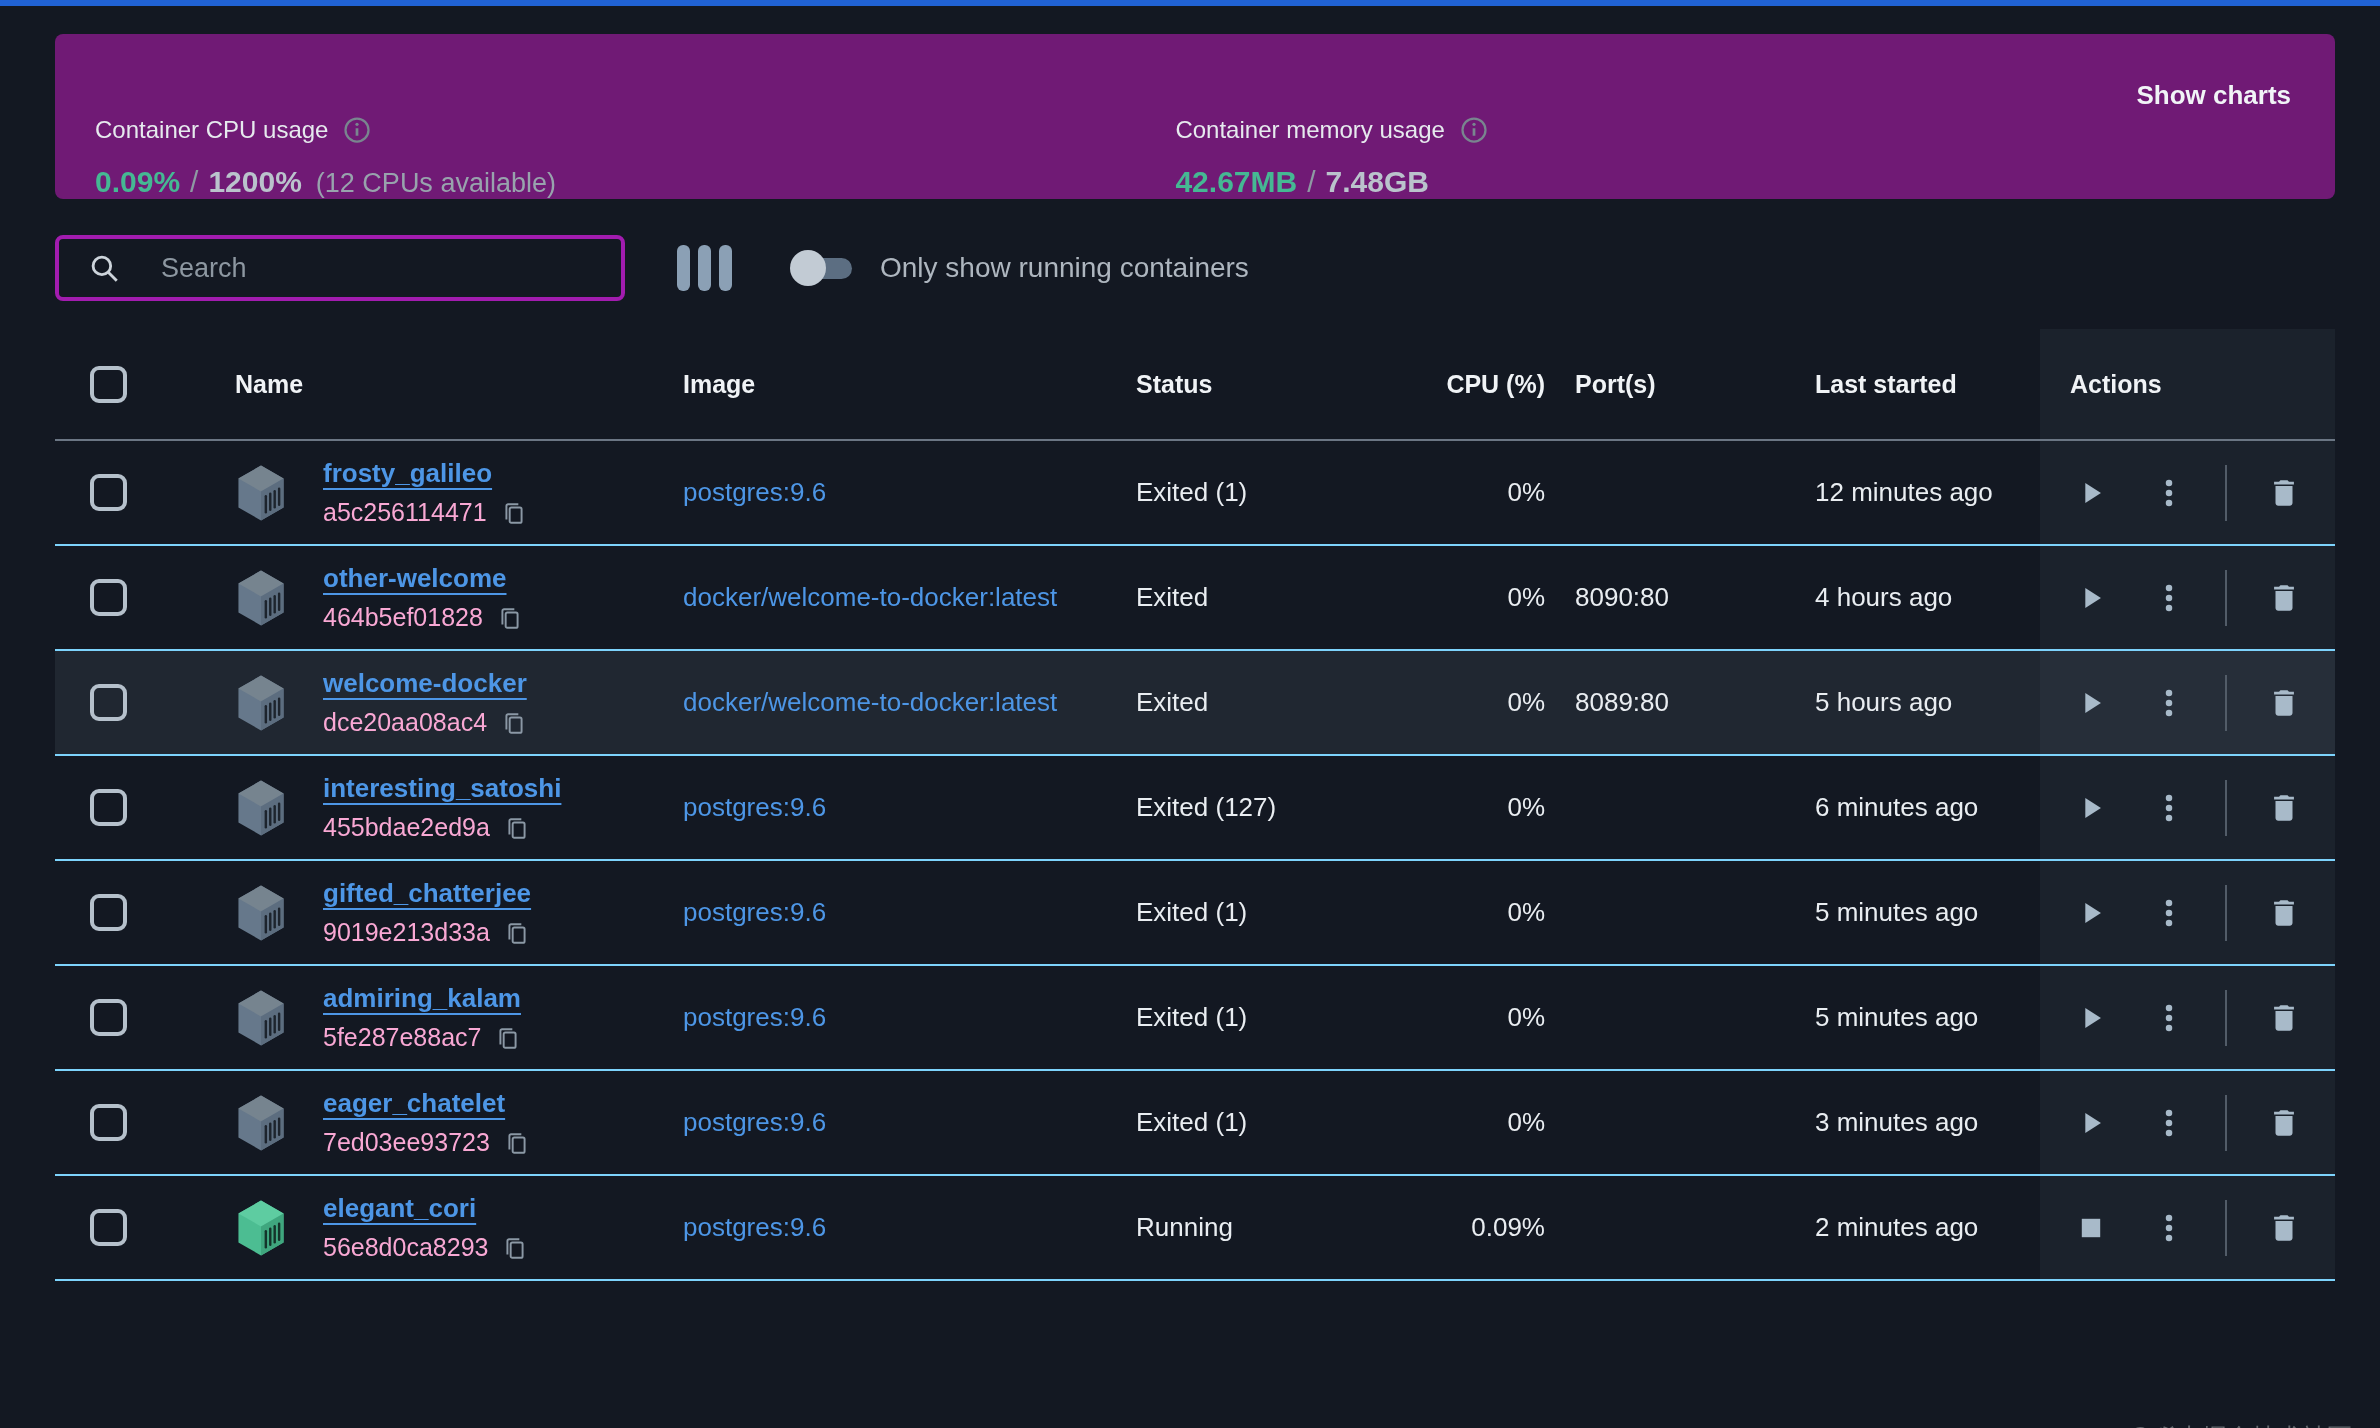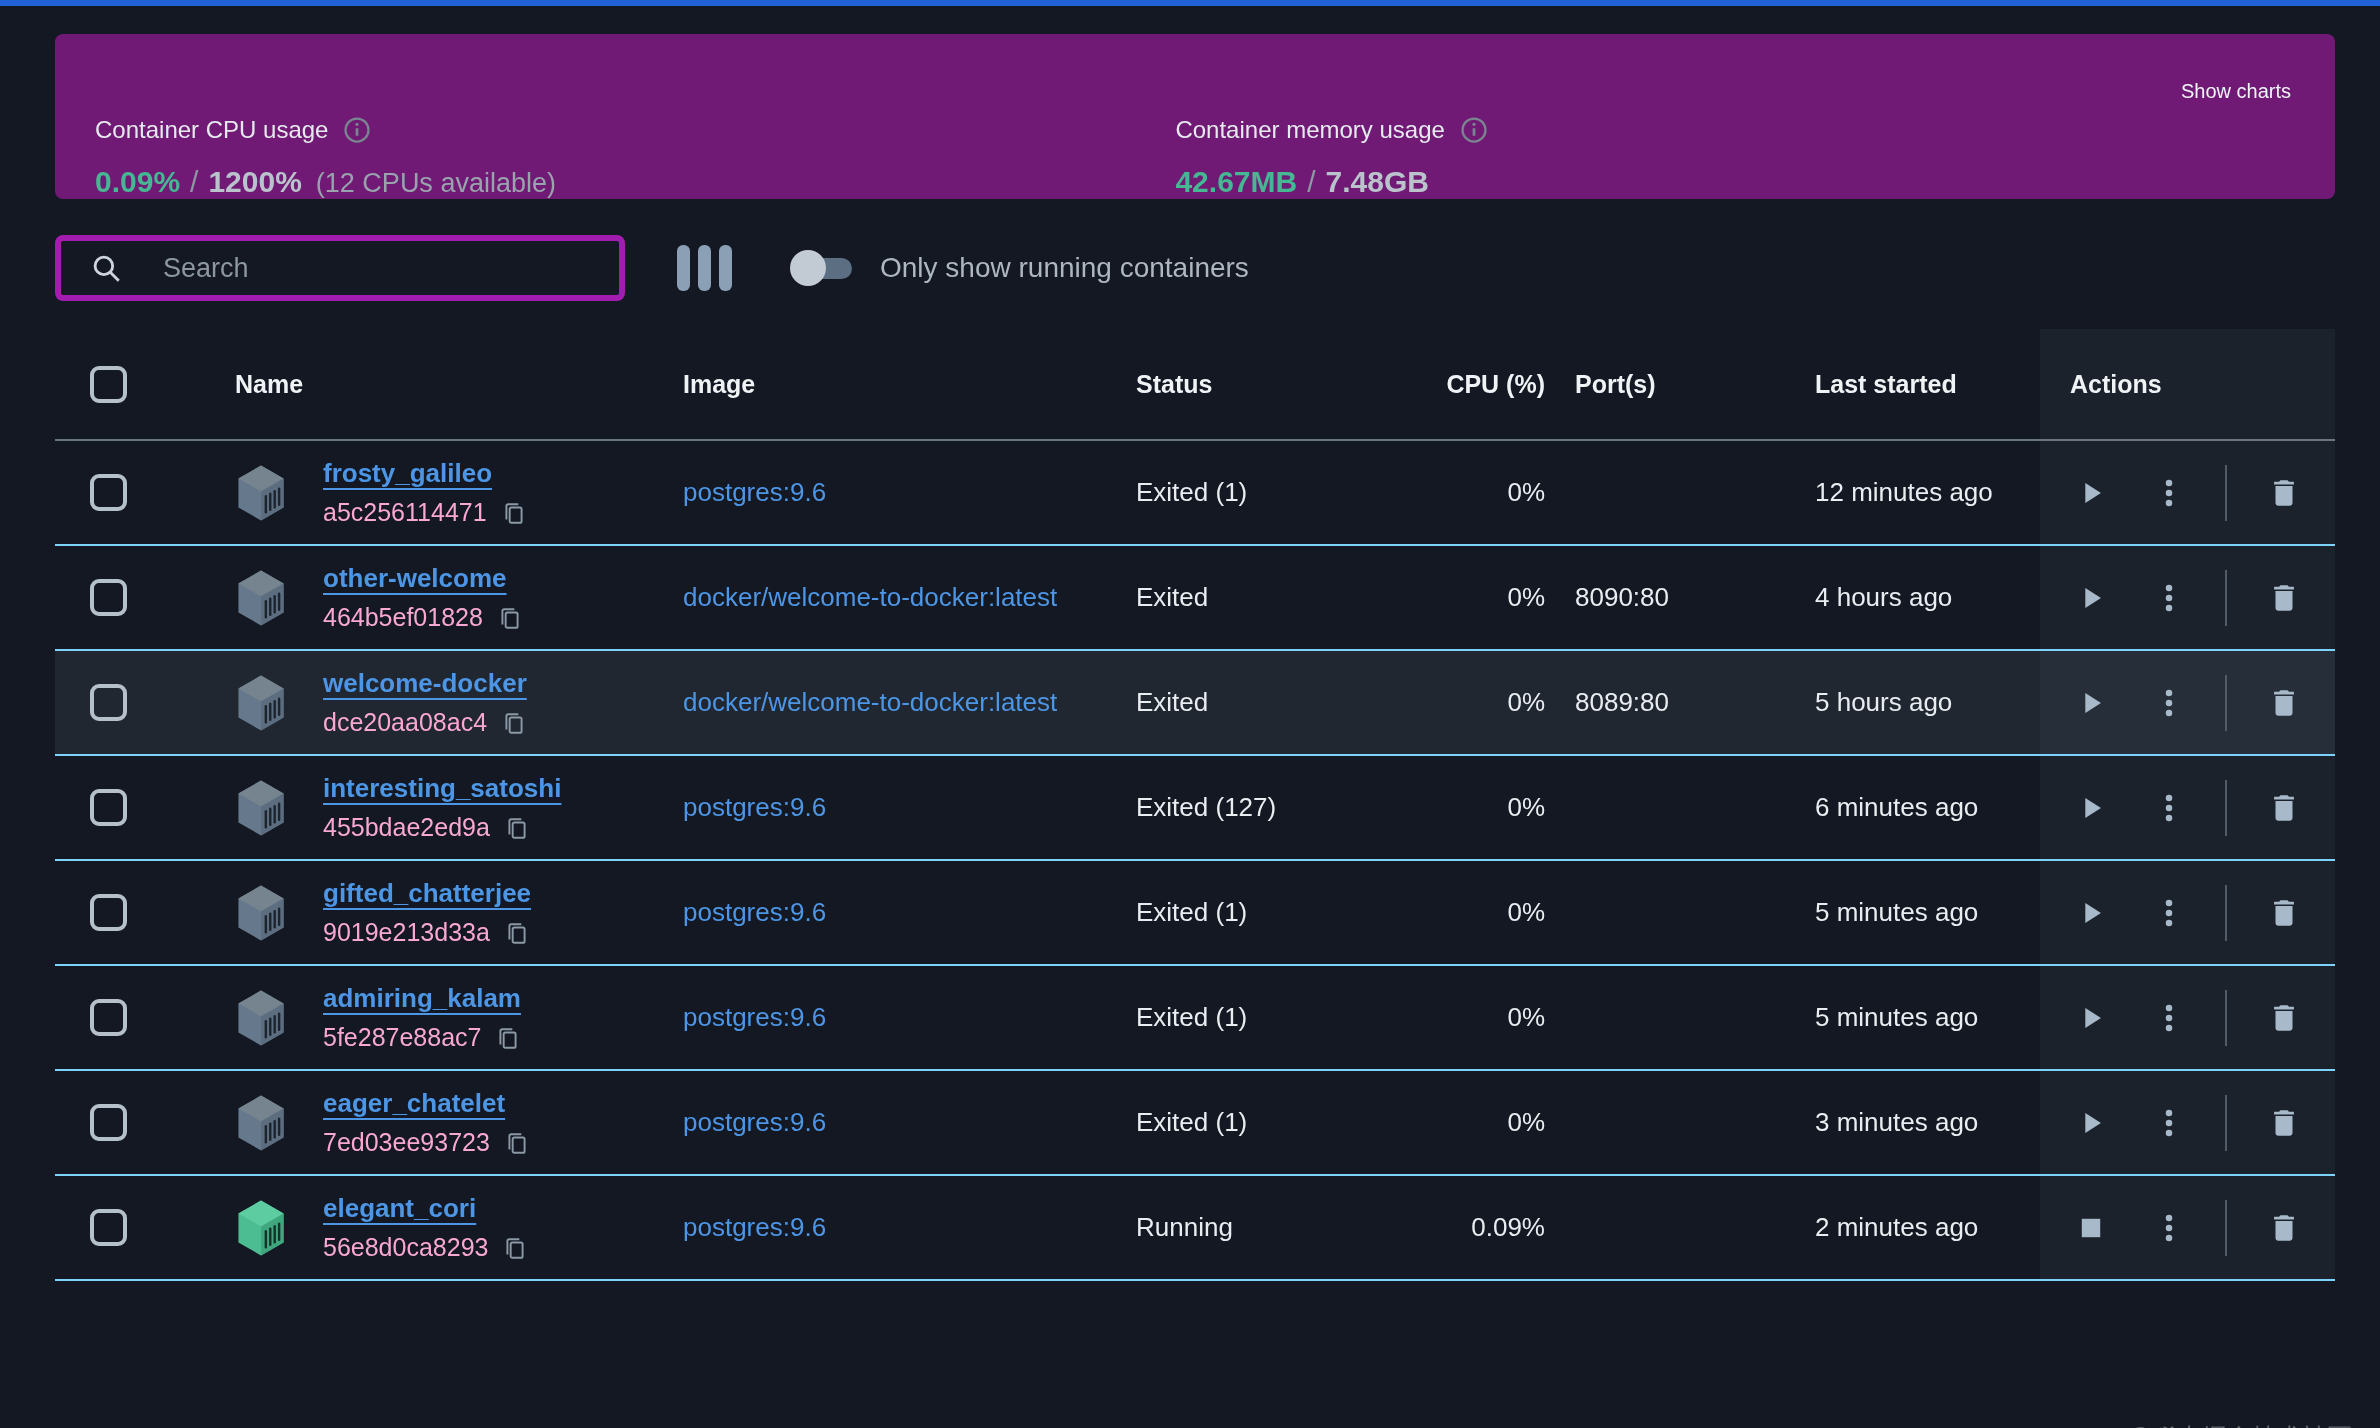--- a/index.html
+++ b/index.html
@@ -33,28 +33,28 @@
   .stat-label-row { display:flex; align-items:center; gap:14px; }
   .stat-label-row .lbl { font-size:24px; color:#e6eaee; }
   .info-icon { width:30px; height:30px; flex:0 0 auto; }
   .stat-value-row { font-size:30px; display:flex; align-items:baseline; gap:10px; }
   .val-teal { color:#45b893; font-weight:700; }
   .val-sep { color:#8e99a3; font-weight:400; }
   .val-total { color:#bac3cc; font-weight:700; }
   .val-note { color:#98a3ad; font-weight:400; font-size:27px; margin-left:4px; }
   .show-charts {
     margin-left:auto; align-self:flex-start; margin-top:12px;
-    background:none; border:none; color:#f1f4f7; font-size:20px; font-weight:400;
+    background:none; border:none; color:#f1f4f7; font-size:26px; font-weight:700;
     font-family:"Liberation Sans", sans-serif; cursor:pointer;
   }
 
   
   .toolbar { margin-top:36px; height:66px; display:flex; align-items:center; }
   .search-box {
-    width:570px; height:66px; border:6px solid #a21caf; border-radius:8px;
+    width:570px; height:66px; border:4px solid #a21caf; border-radius:8px;
     display:flex; align-items:center; padding:0 18px 0 28px; gap:40px; background:transparent;
   }
   .search-box svg { width:34px; height:34px; flex:0 0 auto; }
   .search-box input {
     background:transparent; border:none; outline:none; color:#dfe4e9;
     font-size:27px; font-family:"Liberation Sans", sans-serif; width:100%;
   }
   .search-box input::placeholder { color:#8d97a1; opacity:1; }
   .cols-btn { margin-left:52px; background:none; border:none; cursor:pointer; display:flex; gap:8px; align-items:center; height:48px; }
   .cols-btn i { display:block; width:13px; height:46px; border-radius:6px; background:#8ba0b5; }

